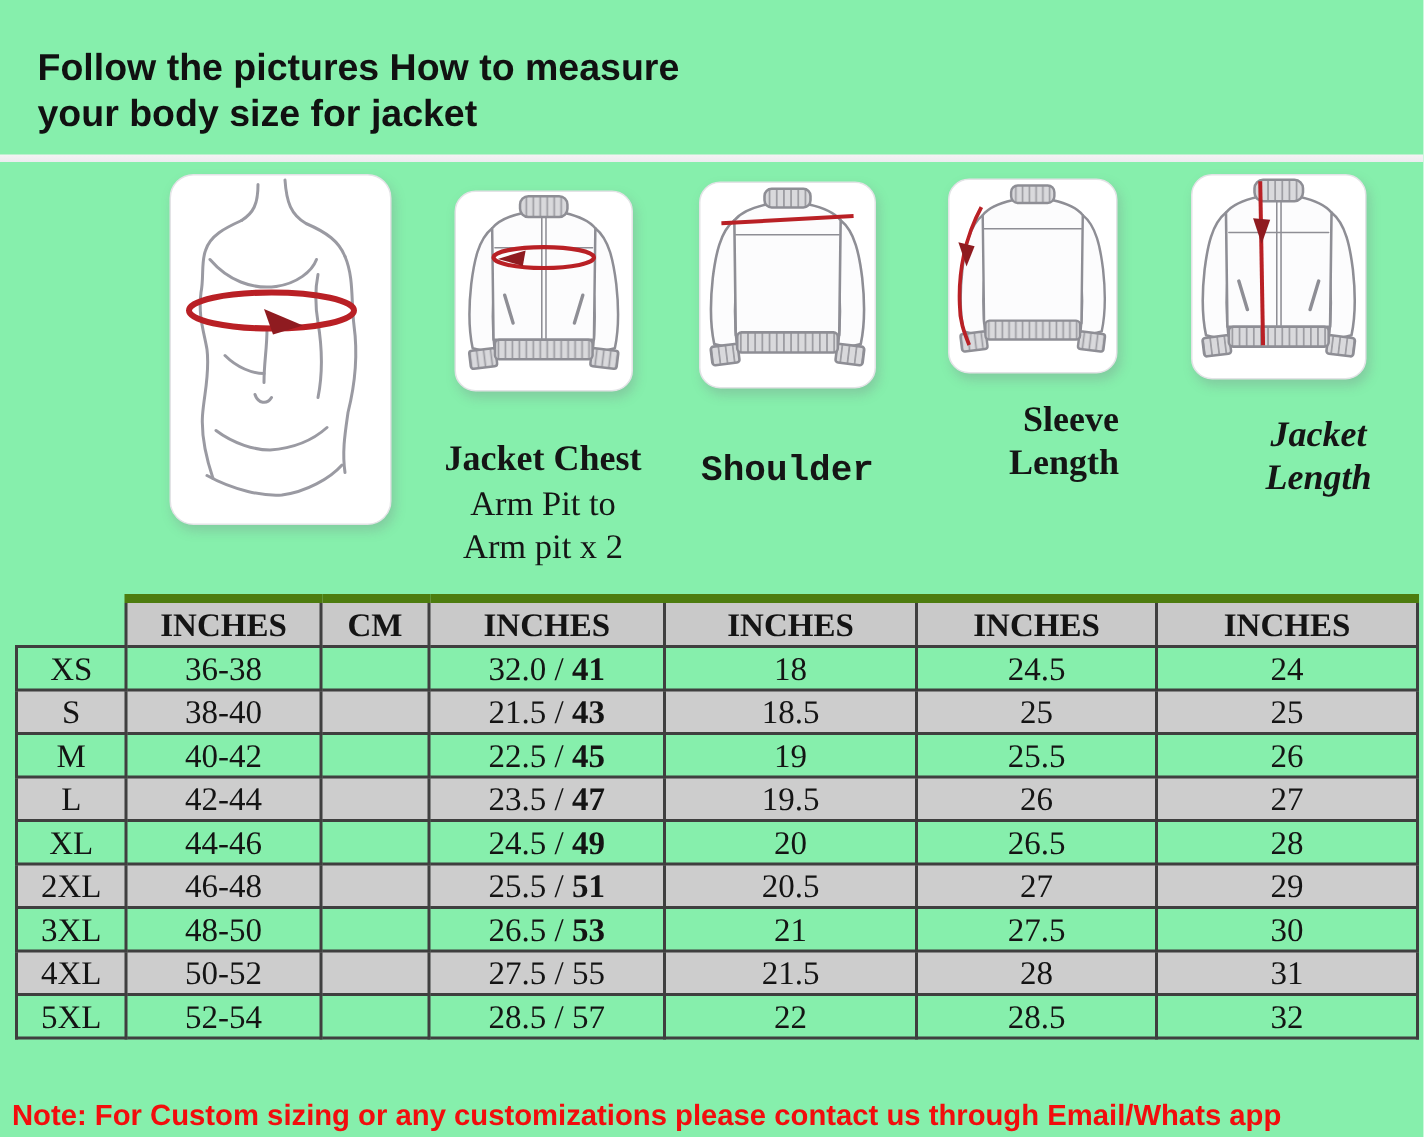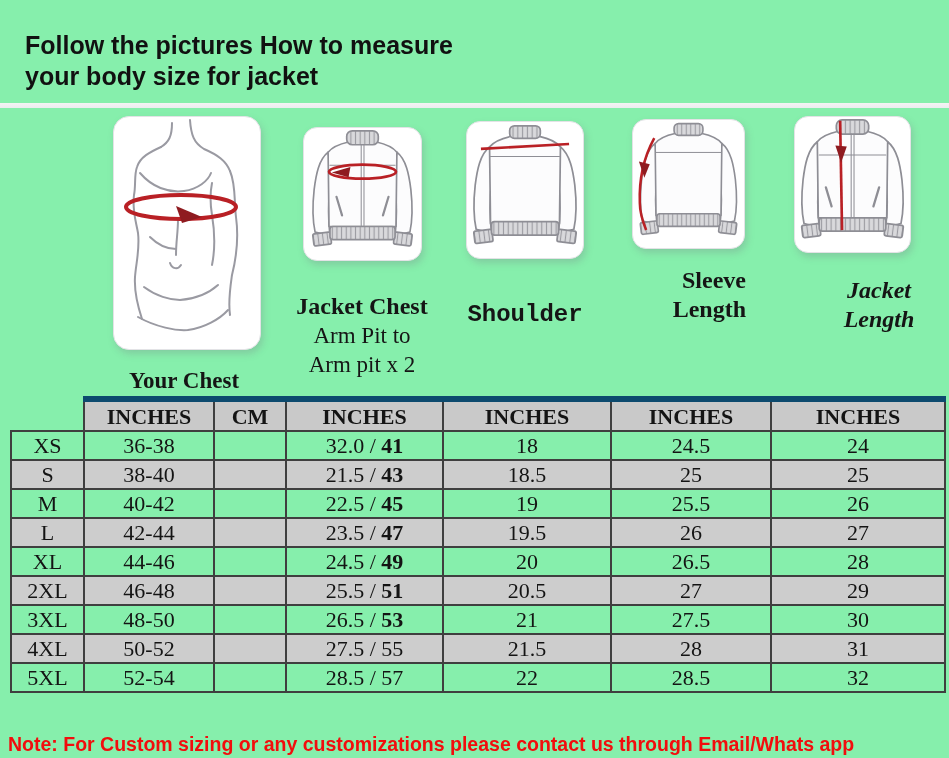--- a/index.html
+++ b/index.html
@@ -29,21 +29,21 @@
     font-size:22px;color:#141414;}
   .size-table col.c-size{width:73px;}
   .size-table col.c-chest{width:130px;}
   .size-table col.c-cm{width:72px;}
   .size-table col.c-jchest{width:157px;}
   .size-table col.c-shoulder{width:168px;}
   .size-table col.c-sleeve{width:160px;}
   .size-table col.c-length{width:174px;}
   .size-table th,.size-table td{border:2px solid #3f3f3f;text-align:center;
     padding:0;height:27px;line-height:27px;white-space:nowrap;}
-  .size-table thead th{background:#c9c9c9;border-top:6px solid #0c4a6e;height:28px;}
+  .size-table thead th{background:#c9c9c9;border-top:6px solid #4d7c0f;height:28px;}
   .size-table thead th.blank{background:transparent;border-left:none;border-top:none;border-right:2px solid #3f3f3f;}
   .size-table tbody tr:nth-child(even) td{background:#cdcdcd;}
   .size-table td.size-cell{font-weight:normal;}
   .size-table tbody tr:nth-child(8) td.size-cell,
   .size-table tbody tr:nth-child(9) td.size-cell{font-weight:normal;}
   .size-table b{font-weight:bold;}
 
   
   .note{position:absolute;left:8px;top:701px;width:941px;
     font-family:"Liberation Sans", sans-serif;font-weight:bold;
@@ -166,23 +166,20 @@
     <div>Shoulder</div>
   </div>
   <div class="ill-label" style="left:628px;top:266px;width:118px;text-align:right;">
     <div>Sleeve</div>
     <div>Length</div>
   </div>
   <div class="ill-label" style="left:823px;top:276px;width:112px;font-style:italic;">
     <div>Jacket</div>
     <div>Length</div>
   </div>
-  <div class="ill-label" style="left:118px;top:366px;width:132px;font-size:23px;">
-    <div>Your Chest</div>
-  </div>
 
   <table class="size-table">
     <colgroup>
       <col class="c-size">
         <col class="c-chest">
         <col class="c-cm">
         <col class="c-jchest">
       <col class="c-shoulder">
         <col class="c-sleeve">
         <col class="c-length">

